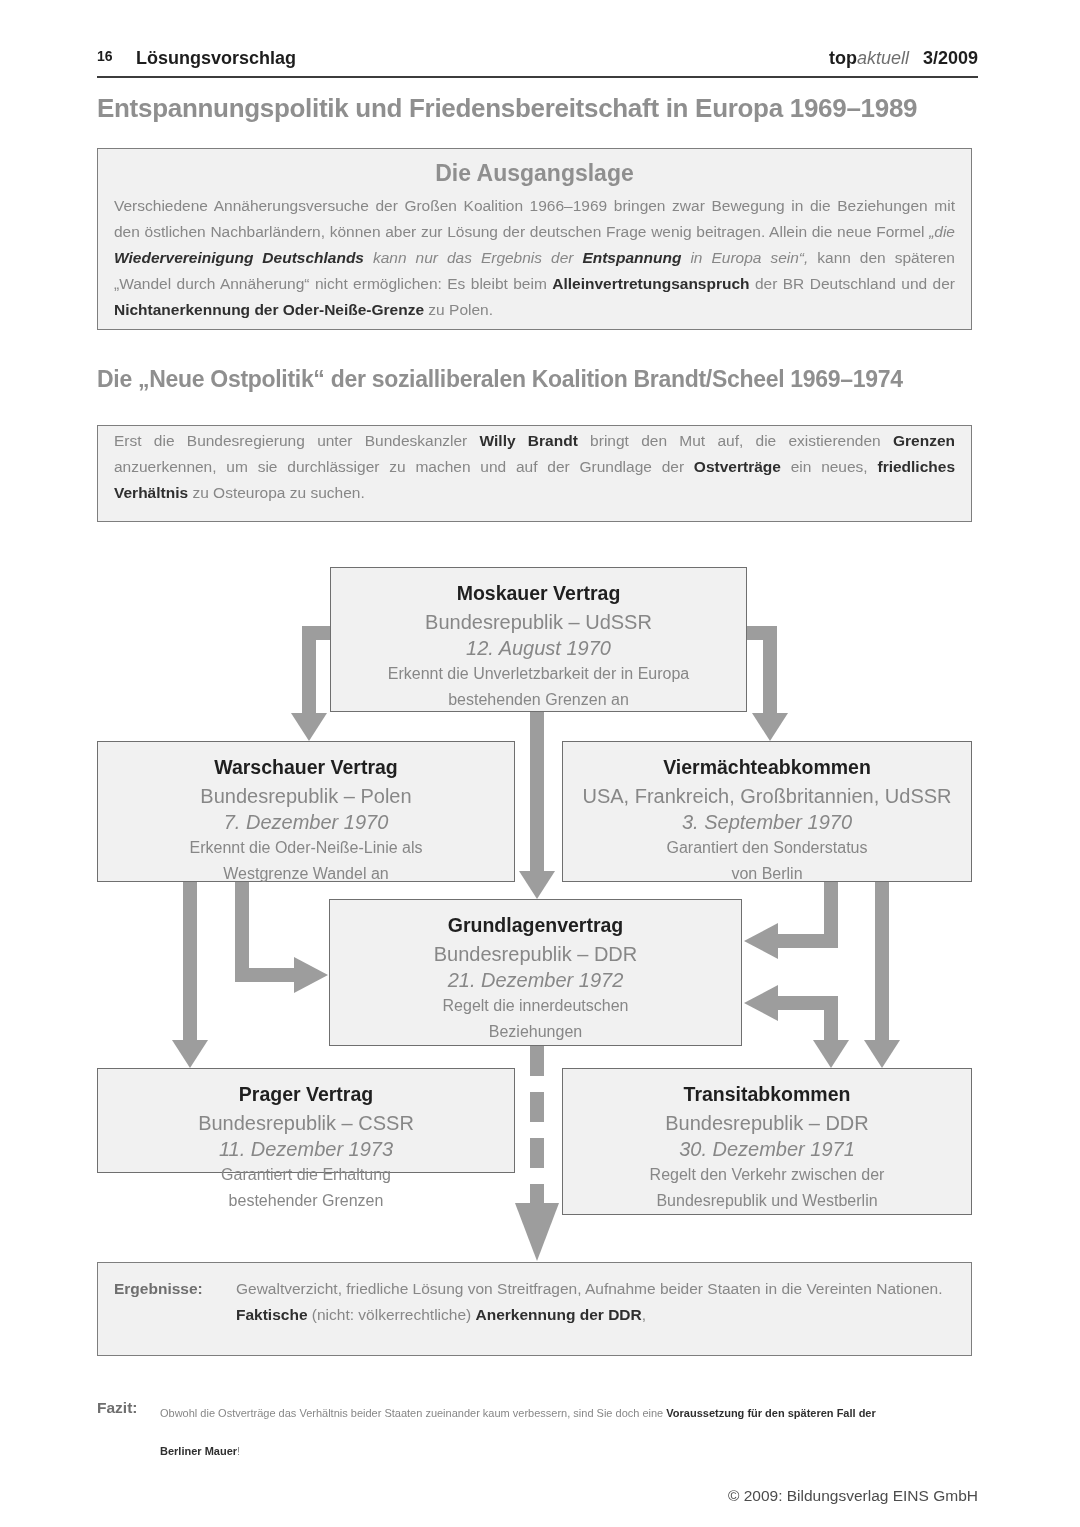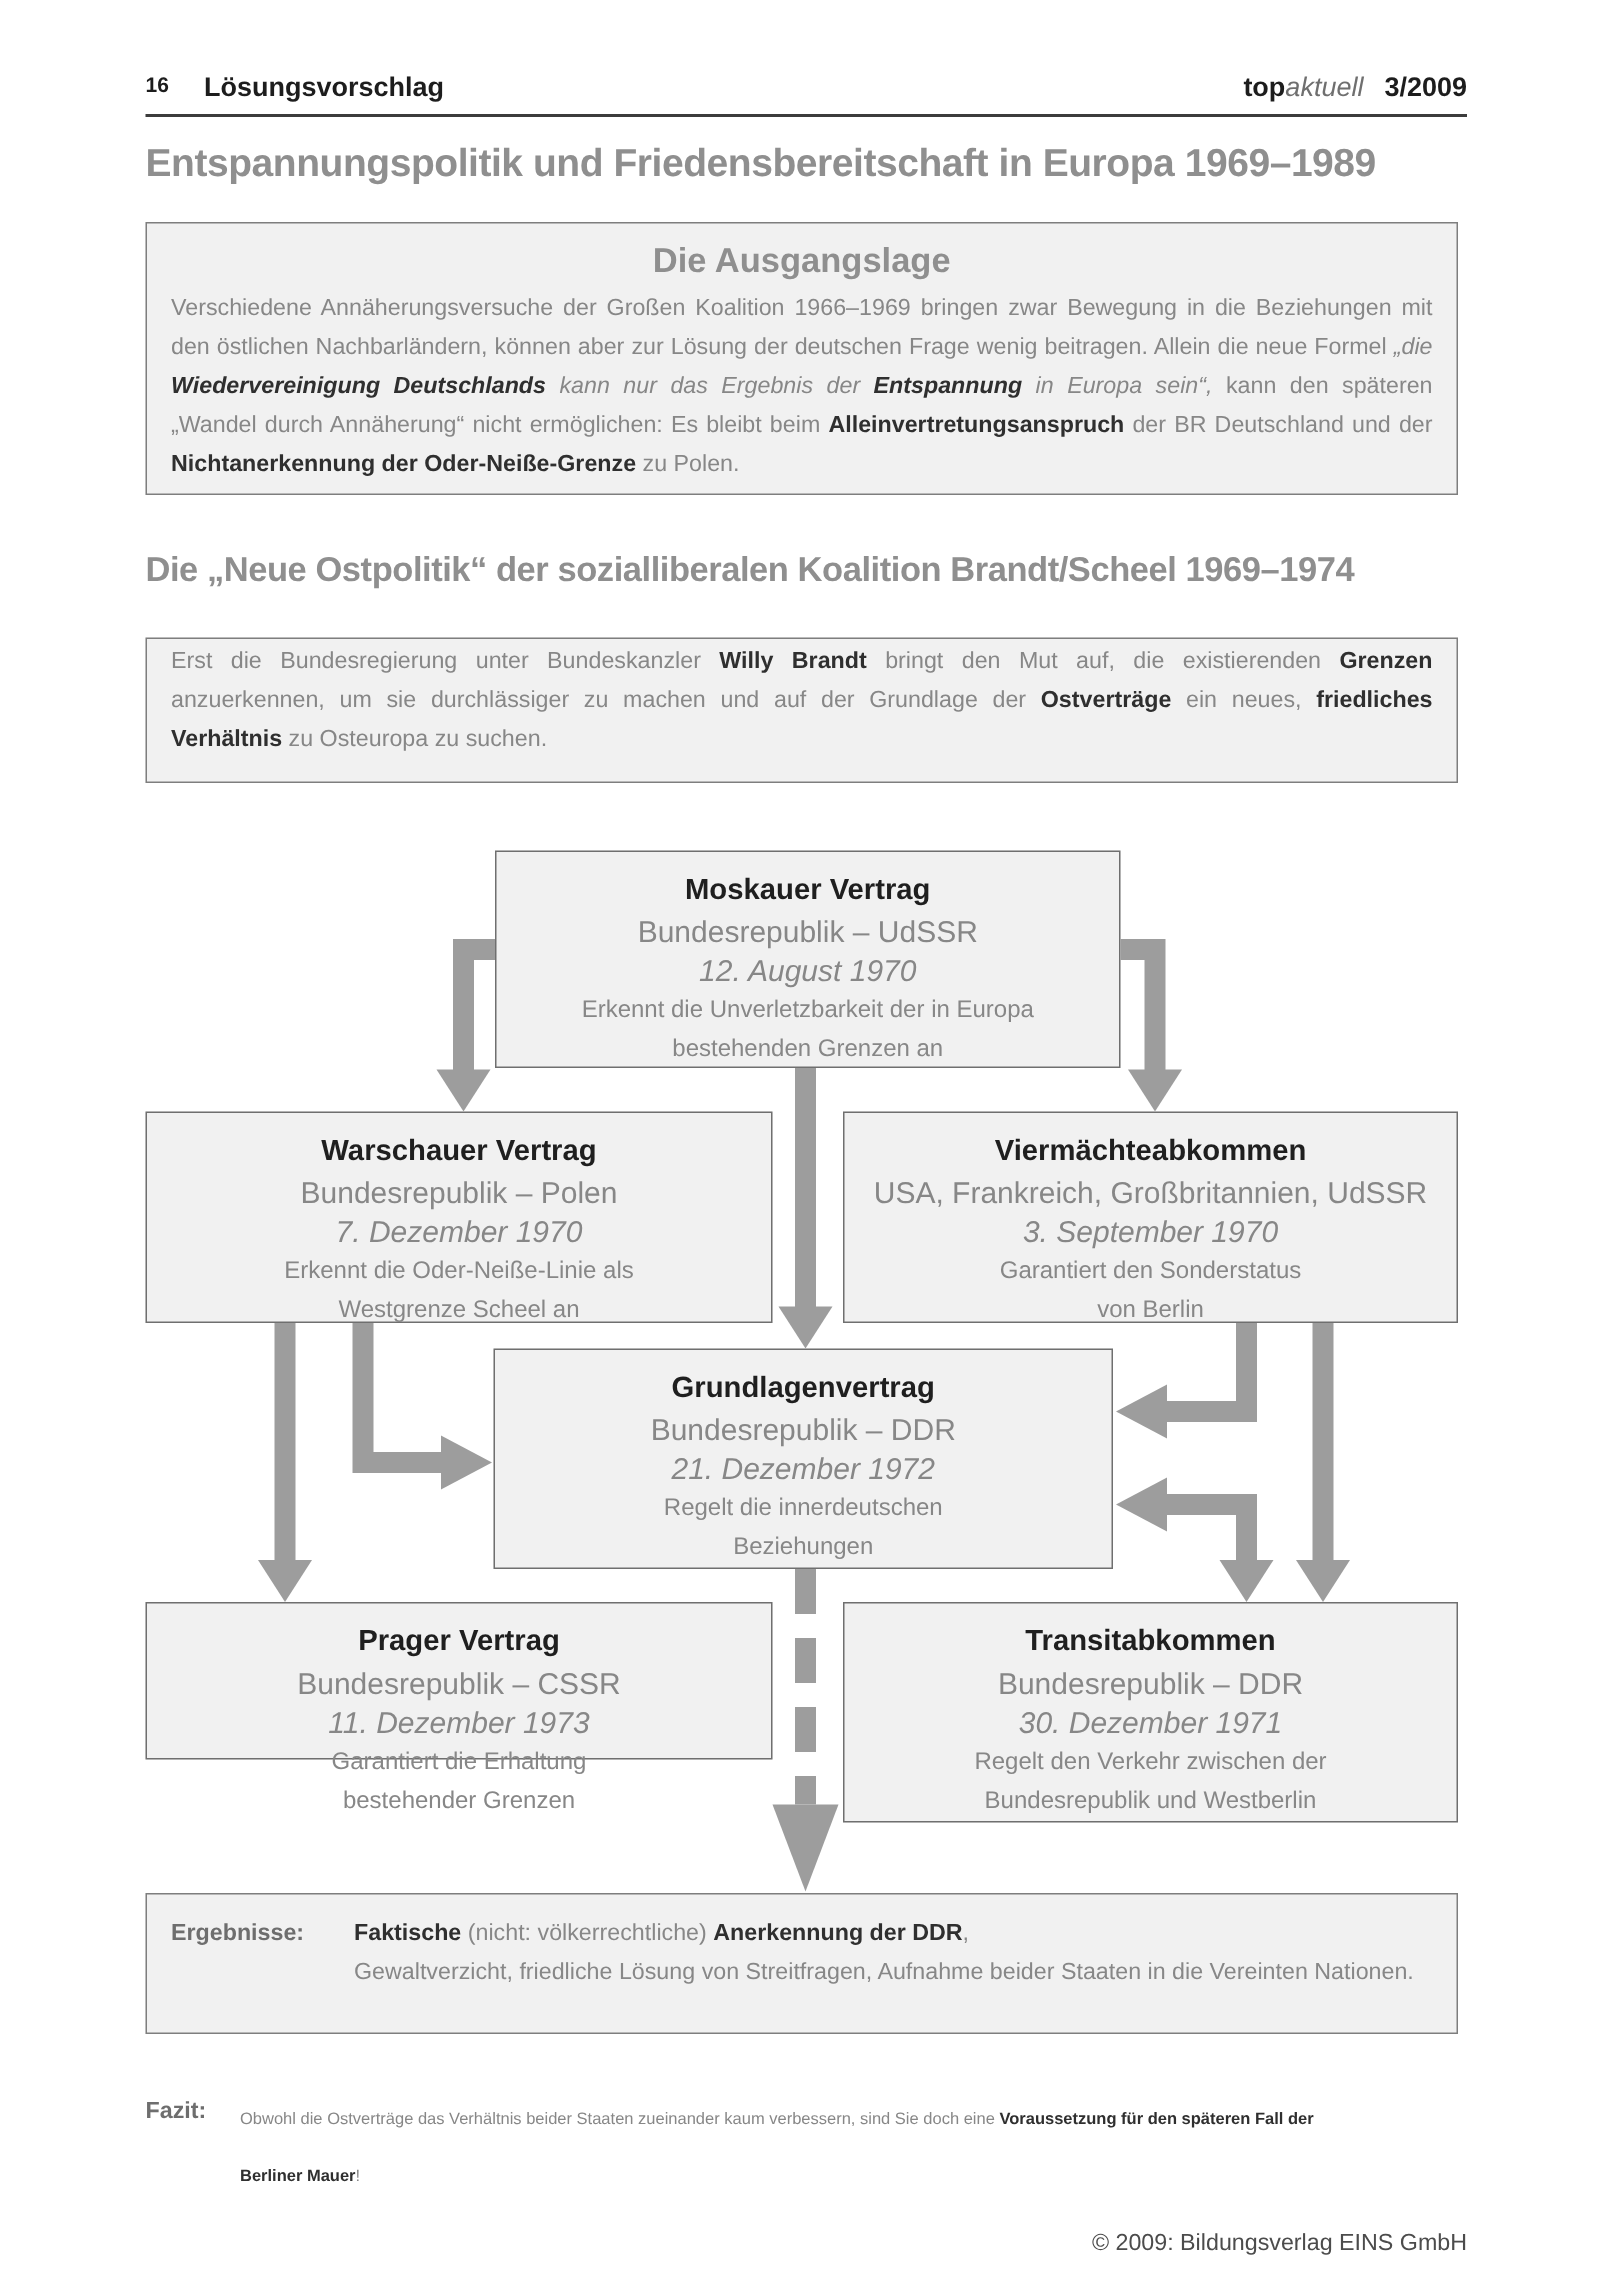--- a/index.html
+++ b/index.html
@@ -123,21 +123,21 @@
     <div class="tbox-title">Moskauer Vertrag</div>
     <div class="tbox-line">Bundesrepublik – UdSSR</div>
     <div class="tbox-line tbox-date">12. August 1970</div>
     <div class="tbox-desc" style="max-width:330px;">Erkennt die Unverletzbarkeit der in Europa bestehenden Grenzen an</div>
   </div>
 
   <div class="tbox" style="left:97px;top:741px;width:418px;height:141px;">
     <div class="tbox-title">Warschauer Vertrag</div>
     <div class="tbox-line">Bundesrepublik – Polen</div>
     <div class="tbox-line tbox-date">7. Dezember 1970</div>
-    <div class="tbox-desc" style="max-width:260px;">Erkennt die Oder-Neiße-Linie als Westgrenze Scheel an</div>
+    <div class="tbox-desc" style="max-width:260px;">Erkennt die Oder-Neiße-Linie als Westgrenze Wandel an</div>
   </div>
 
   <div class="tbox" style="left:562px;top:741px;width:410px;height:141px;">
     <div class="tbox-title">Viermächteabkommen</div>
     <div class="tbox-line">USA, Frankreich, Großbritannien, UdSSR</div>
     <div class="tbox-line tbox-date">3. September 1970</div>
     <div class="tbox-desc" style="max-width:215px;">Garantiert den Sonderstatus von Berlin</div>
   </div>
 
   <div class="tbox" style="left:329px;top:899px;width:413px;height:147px;">
@@ -157,22 +157,22 @@
   <div class="tbox" style="left:562px;top:1068px;width:410px;height:147px;">
     <div class="tbox-title">Transitabkommen</div>
     <div class="tbox-line">Bundesrepublik – DDR</div>
     <div class="tbox-line tbox-date">30. Dezember 1971</div>
     <div class="tbox-desc" style="max-width:240px;">Regelt den Verkehr zwischen der Bundesrepublik und Westberlin</div>
   </div>
 
   <div class="erg-box">
     <div class="erg-label">Ergebnisse:</div>
     <div class="erg-text">
+      <div>Gewaltverzicht, friedliche Lösung von Streitfragen, Aufnahme beider Staaten in die Vereinten Nationen.</div>
       <div><span class="seg-b">Faktische</span><span class="seg-n"> (nicht: völkerrechtliche) </span><span class="seg-b">Anerkennung der DDR</span><span class="seg-n">,</span></div>
-      <div>Gewaltverzicht, friedliche Lösung von Streitfragen, Aufnahme beider Staaten in die Vereinten Nationen.</div>
     </div>
   </div>
 
   <div class="fazit">
     <div class="fazit-label">Fazit:</div>
     <div class="fazit-text"><span class="seg-n">Obwohl die Ostverträge das Verhältnis beider Staaten zueinander kaum verbessern, sind Sie doch eine </span><span class="seg-b">Voraussetzung für den späteren Fall der Berliner Mauer</span><span class="seg-n">!</span></div>
   </div>
 
   <div class="footer">© 2009: Bildungsverlag EINS GmbH</div>
 

